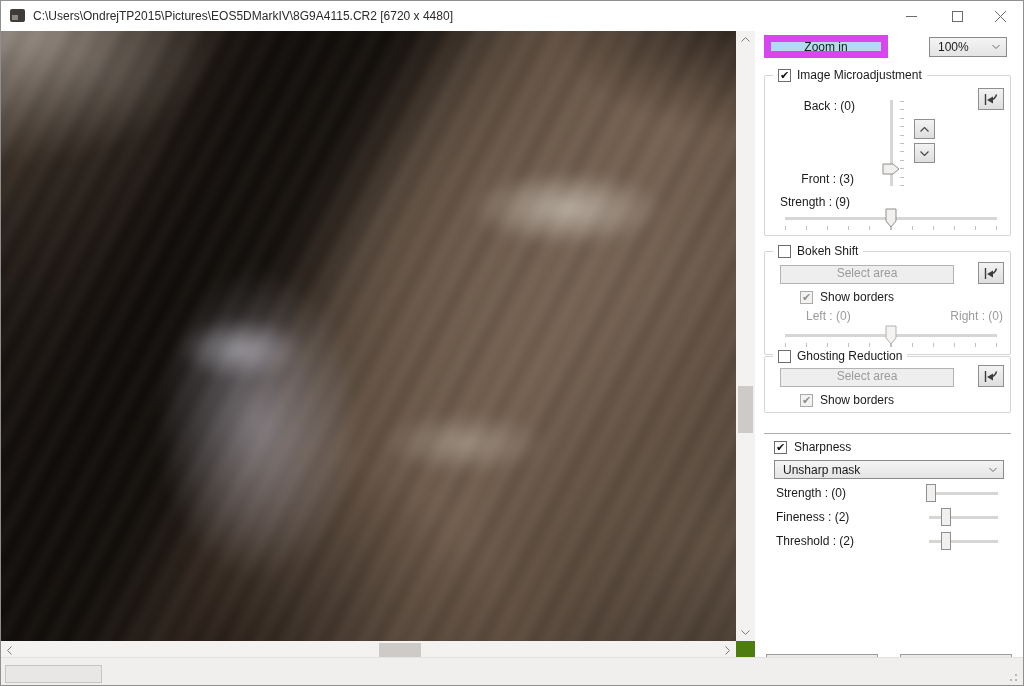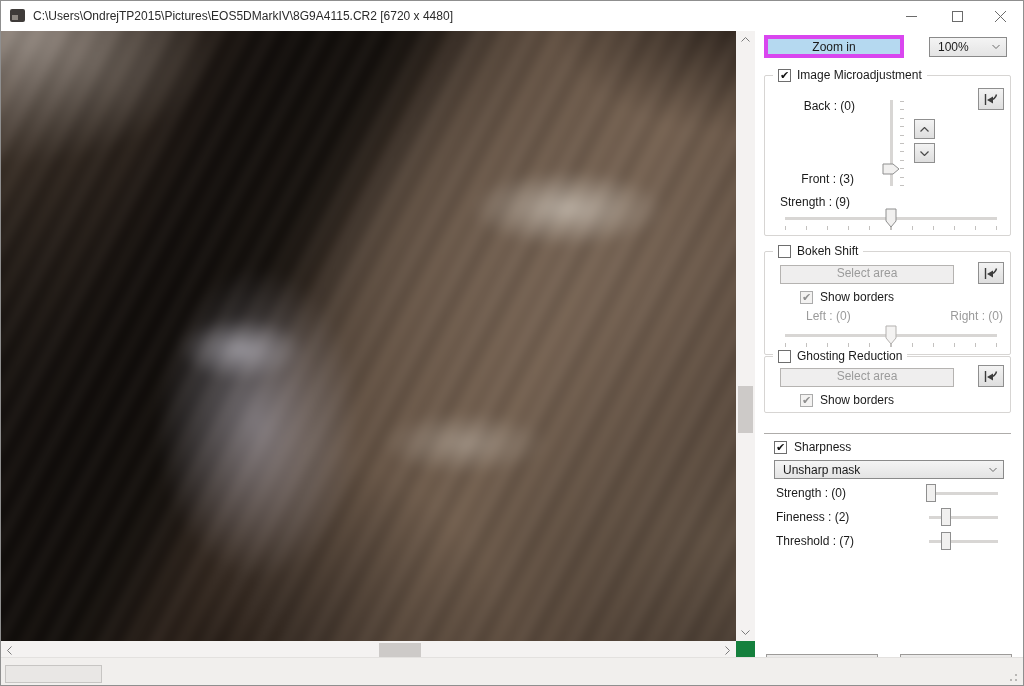--- a/index.html
+++ b/index.html
@@ -1,18 +1,18 @@
 <!DOCTYPE html>
 <html><head>
 <meta charset="utf-8">
 <style>
   * { margin:0; padding:0; box-sizing:border-box; }
   html,body { width:1024px; height:686px; }
   body { font-family:"Liberation Sans","DejaVu Sans",sans-serif; font-size:12px; color:#1a1a1a; background:#fff; }
-  .window { position:relative; width:1024px; height:686px; background:#15803d; border:1px solid #8f8f8f; overflow:hidden; }
+  .window { position:relative; width:1024px; height:686px; background:#4d7c0f; border:1px solid #8f8f8f; overflow:hidden; }
 
   
   .titlebar { position:absolute; left:0; top:0; width:100%; height:30px; background:#ffffff; }
   .app-icon { position:absolute; left:9px; top:8px; width:15px; height:13px; background:#3f3b39; border-radius:2px; }
   .app-icon::after { content:""; position:absolute; left:2px; bottom:2px; width:6px; height:5px; background:#8d8781; }
   .title-text { position:absolute; left:32px; top:8px; color:#2b2b2b; white-space:nowrap; }
   .win-btn { position:absolute; top:0; width:34px; height:30px; display:flex; align-items:center; justify-content:center; }
   .win-btn svg { display:block; }
   .btn-min { left:893px; } .btn-max { left:939px; } .btn-close { left:982px; }
 
@@ -42,21 +42,21 @@
   .scroll-btn { position:absolute; display:flex; align-items:center; justify-content:center; background:#f4f2f1; }
   .vscroll .scroll-btn { width:19px; height:17px; left:0; }
   .hscroll .scroll-btn { width:17px; height:18px; top:0; }
   .v-up { top:0; } .v-down { bottom:0; }
   .h-left { left:0; } .h-right { right:0; }
   .v-thumb { position:absolute; left:2px; top:355px; width:15px; height:47px; background:#cdcac8; }
   .h-thumb { position:absolute; top:2px; left:378px; width:42px; height:14px; background:#cdcac8; }
 
   
   .side-panel { position:absolute; left:754px; top:30px; width:269px; height:626px; background:#fff; }
-  .btn-zoomin { position:absolute; left:9px; top:4px; width:140px; height:23px; background:#b5d9f0; border:4px solid #d946ef; display:flex; align-items:center; justify-content:center; }
+  .btn-zoomin { position:absolute; left:9px; top:4px; width:124px; height:23px; background:#b5d9f0; border:7px solid #d946ef; display:flex; align-items:center; justify-content:center; }
   .dd { position:absolute; background:linear-gradient(#f4f4f4,#e4e4e4); border:1px solid #8a8a8a; display:flex; align-items:center; padding-left:8px; }
   .dd-zoom { left:174px; top:6px; width:78px; height:20px; }
   .dd-chev { position:absolute; right:6px; top:50%; transform:translateY(-50%); }
 
   .groupbox { position:absolute; left:9px; width:247px; border:1px solid #d7d5d3; border-radius:2px; }
   .legend { position:absolute; left:8px; top:-8px; background:#fff; padding:0 5px; display:flex; align-items:center; gap:6px; white-space:nowrap; }
   .g-micro { top:44px; height:161px; }
   .g-bokeh { top:220px; height:104px; }
   .g-ghost { top:325px; height:57px; }
 
@@ -264,21 +264,21 @@
     </div>
 
     <div class="lbl" style="left:21px; top:455px;">Strength : (0)</div>
     <div class="track-h" style="left:174px; top:461px; width:69px;"></div>
     <div class="thumb-rect" style="left:171px; top:453px;"></div>
 
     <div class="lbl" style="left:21px; top:479px;">Fineness : (2)</div>
     <div class="track-h" style="left:174px; top:485px; width:69px;"></div>
     <div class="thumb-rect" style="left:186px; top:477px;"></div>
 
-    <div class="lbl" style="left:21px; top:503px;">Threshold : (7)</div>
+    <div class="lbl" style="left:21px; top:503px;">Threshold : (2)</div>
     <div class="track-h" style="left:174px; top:509px; width:69px;"></div>
     <div class="thumb-rect" style="left:186px; top:501px;"></div>
 
     <div class="action-btn btn-ok">
       <span>OK</span>
     </div>
     <div class="action-btn btn-cancel">
       <span>Users</span>
     </div>
   </div>

